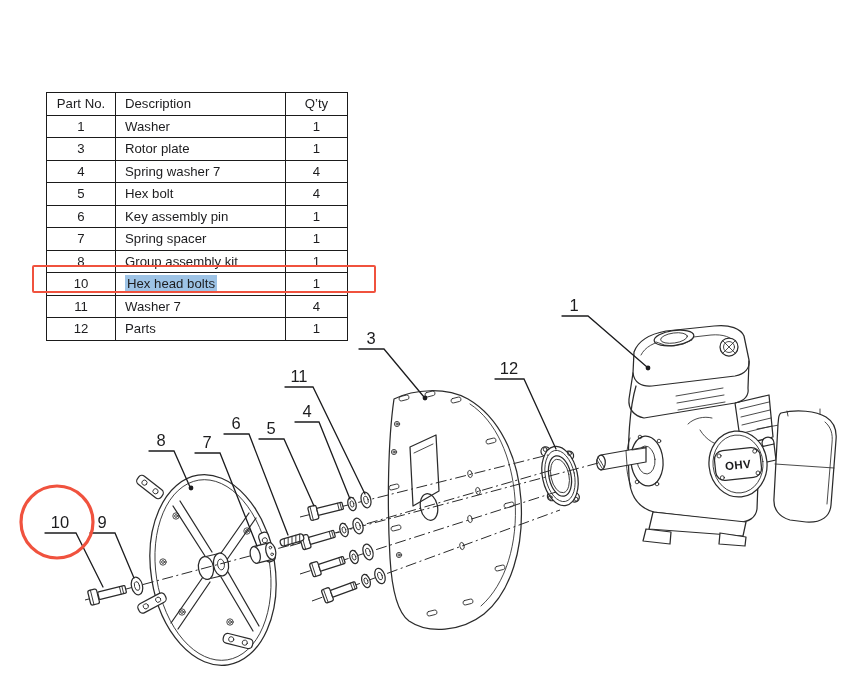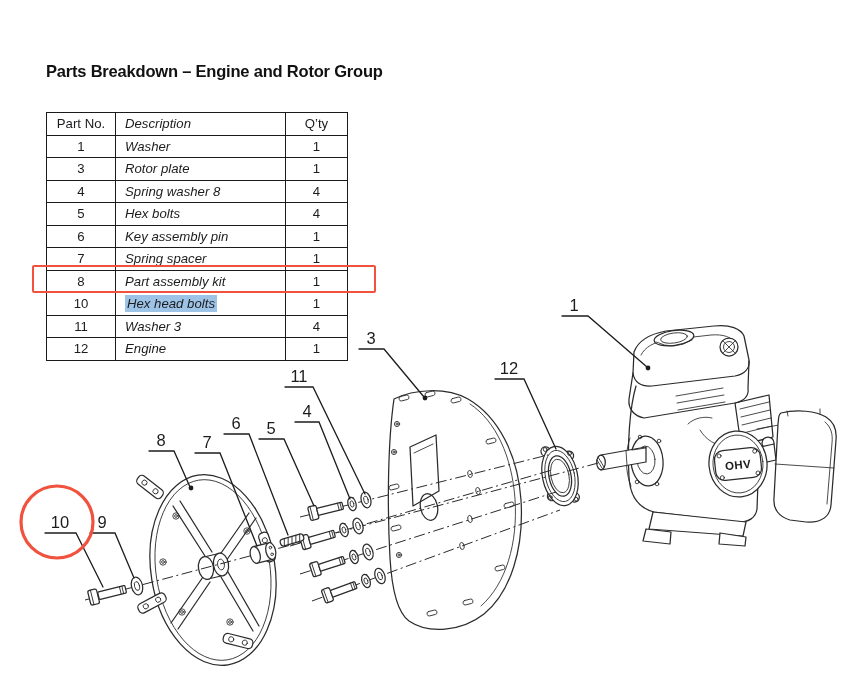--- a/index.html
+++ b/index.html
@@ -1,47 +1,46 @@
 <!DOCTYPE html>
 <html style="--red: #f0523e; --blue: #9dc3e6;"><head>
 <meta charset="utf-8">
 <style>
   :root{ --red:#f0523e; --blue:#9dc3e6; }
   html,body{margin:0;padding:0;background:#fff;}
   .page{position:relative;width:844px;height:678px;background:#fff;overflow:hidden;
         font-family:"Liberation Sans",sans-serif;color:#1c1c1e;}
   .title{position:absolute;left:46px;top:62px;margin:0;font-size:16.5px;font-weight:700;
          letter-spacing:-0.2px;color:#111;}
-  table.parts{position:absolute;left:46px;top:112px;border-collapse:collapse;table-layout:fixed;}
+  table.parts{position:absolute;left:46px;top:92px;border-collapse:collapse;table-layout:fixed;}
   table.parts th,table.parts td{border:1.3px solid #1b1b1b;height:21.5px;padding:0;
          font-size:13.2px;font-weight:400;line-height:1;vertical-align:middle;}
   col.c-part{width:69px;} col.c-desc{width:170px;} col.c-qty{width:62px;}
   .cell-center{text-align:center;}
-  .cell-desc{text-align:left;padding-left:9px !important;font-style:italic;}
+  .cell-desc{text-align:left;padding-left:9px !important;}
   .text-selected{background:var(--blue);padding:1px 2px;}
   .red-box{position:absolute;left:32px;top:265px;width:344px;height:28px;box-sizing:border-box;
            border:2.6px solid var(--red);border-radius:2px;pointer-events:none;}
   svg.diagram{position:absolute;left:0;top:0;}
   .ln{fill:none;stroke:#2b2b2b;stroke-width:1.25;stroke-linecap:round;stroke-linejoin:round;}
   .fw{fill:#fff;stroke:#2b2b2b;stroke-width:1.25;stroke-linecap:round;stroke-linejoin:round;}
   .thin{stroke-width:.85;}
   .dashdot{fill:none;stroke:#2b2b2b;stroke-width:1;stroke-dasharray:11 3.5 2 3.5;}
   .callout text{font-family:"Liberation Sans",sans-serif;font-size:16.5px;fill:#1c1c1e;}
   .lead{fill:none;stroke:#1c1c1e;stroke-width:1.3;stroke-linecap:round;}
   .dot{fill:#1c1c1e;stroke:none;}
   .red-anno{stroke:var(--red);fill:none;}
   .ohv{font-family:"Liberation Sans",sans-serif;font-size:11.5px;font-weight:700;
        letter-spacing:.5px;fill:#1c1c1e;}
 </style>
 </head>
 <body>
 
 <div class="page">
 
-  <h1 class="title">Parts Breakdown – Engine and Rotor Group</h1>
 
   <table class="parts">
     <colgroup>
         <col class="c-part">
         <col class="c-desc">
         <col class="c-qty">
       </colgroup>
     <thead>
       <tr>
         <th class="cell-center">Part No.</th>
@@ -55,56 +54,56 @@
       <td class="cell-desc"><span>Washer</span></td>
       <td class="cell-center">1</td>
     </tr>
         <tr>
       <td class="cell-center">3</td>
       <td class="cell-desc"><span>Rotor plate</span></td>
       <td class="cell-center">1</td>
     </tr>
         <tr>
       <td class="cell-center">4</td>
-      <td class="cell-desc"><span>Spring washer 8</span></td>
+      <td class="cell-desc"><span>Spring washer 7</span></td>
       <td class="cell-center">4</td>
     </tr>
         <tr>
       <td class="cell-center">5</td>
-      <td class="cell-desc"><span>Hex bolts</span></td>
+      <td class="cell-desc"><span>Hex bolt</span></td>
       <td class="cell-center">4</td>
     </tr>
         <tr>
       <td class="cell-center">6</td>
       <td class="cell-desc"><span>Key assembly pin</span></td>
       <td class="cell-center">1</td>
     </tr>
         <tr>
       <td class="cell-center">7</td>
       <td class="cell-desc"><span>Spring spacer</span></td>
       <td class="cell-center">1</td>
     </tr>
         <tr>
       <td class="cell-center">8</td>
-      <td class="cell-desc"><span>Part assembly kit</span></td>
+      <td class="cell-desc"><span>Group assembly kit</span></td>
       <td class="cell-center">1</td>
     </tr>
         <tr>
       <td class="cell-center">10</td>
       <td class="cell-desc"><span class="text-selected">Hex head bolts</span></td>
       <td class="cell-center">1</td>
     </tr>
         <tr>
       <td class="cell-center">11</td>
-      <td class="cell-desc"><span>Washer 3</span></td>
+      <td class="cell-desc"><span>Washer 7</span></td>
       <td class="cell-center">4</td>
     </tr>
         <tr>
       <td class="cell-center">12</td>
-      <td class="cell-desc"><span>Engine</span></td>
+      <td class="cell-desc"><span>Parts</span></td>
       <td class="cell-center">1</td>
     </tr>
       </tbody>
   </table>
 
   <div class="red-box"></div>
 
   <svg class="diagram" width="844" height="678" viewBox="0 0 844 678">
 
     <g>

